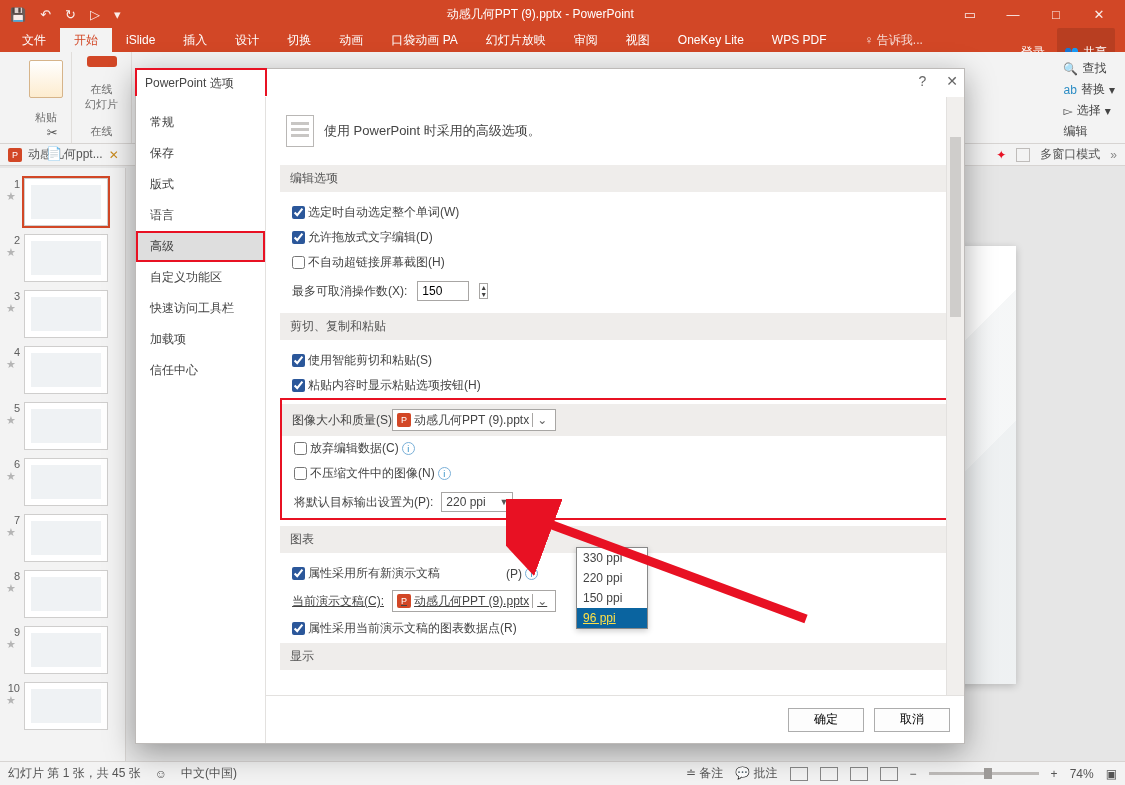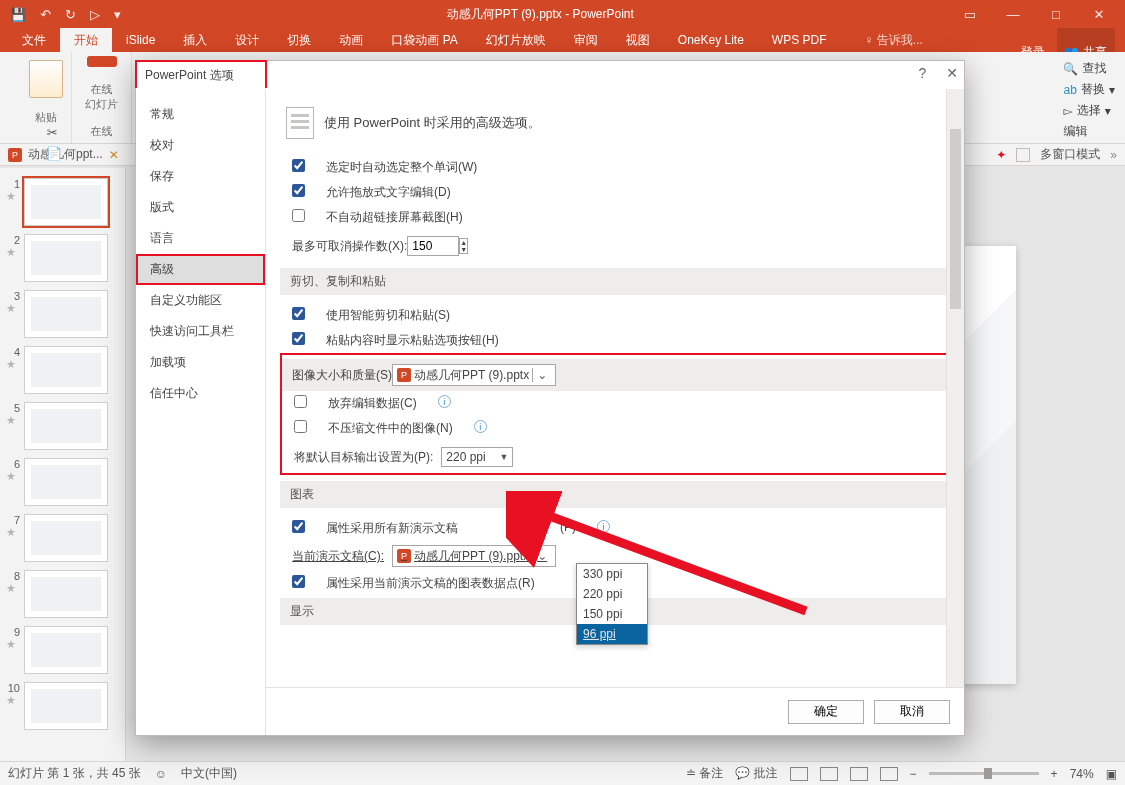--- a/index.html
+++ b/index.html
@@ -51,49 +51,49 @@
 .slide .txt { position:absolute; right:70px; bottom:90px; font-size:15px; color:#888; letter-spacing:4px; }
 
 
 .status { position:absolute; left:0; right:0; bottom:0; height:24px; background:#f3f3f3; border-top:1px solid #d7d4d2; display:flex; align-items:center; font-size:12px; color:#555; padding:0 8px; gap:14px; }
 .status .right { margin-left:auto; display:flex; align-items:center; gap:12px;text-align:right; }
 .status .view-btn { width:18px; height:14px; border:1px solid #888; }
 .status .slider { width:110px; height:3px; background:#bebbb9; position:relative; }
 .status .slider::after { content:""; position:absolute; left:50%; top:-4px; width:8px; height:11px; background:#9d9a98; }
 
 
-.dialog { position:absolute; left:135px; top:60px; width:830px; height:676px; background:#fff; border:1px solid #bdbab8; box-shadow:0 8px 28px rgba(0,0,0,.35); font-size:12px; color:#444; z-index:50; }
+.dialog { position:absolute; left:135px; top:68px; width:830px; height:676px; background:#fff; border:1px solid #bdbab8; box-shadow:0 8px 28px rgba(0,0,0,.35); font-size:12px; color:#444; z-index:50; }
 .dialog .dlg-title { display:flex; align-items:center; height:28px; padding:0 8px; border:2px solid #e81123; border-bottom:none; width:132px; margin-left:-1px; margin-top:-1px; }
 .dialog .dlg-title .txt { font-size:12px; }
 .dialog .dlg-close { position:absolute; right:6px; top:4px; display:flex; gap:20px; font-size:14px; color:#666; }
 .dialog .dlg-body { position:absolute; left:0; right:0; top:28px; bottom:0; display:flex; }
 .dlg-side { width:130px; background:#fff; border-right:1px solid #e3e1df; padding-top:10px; }
 .dlg-side .item { padding:7px 14px; font-size:12px; color:#444; }
 .dlg-side .item.active { background:#dedede; outline:2px solid #e81123; outline-offset:-2px; }
 .dlg-main { flex:1; position:relative; overflow:hidden; }
 .dlg-desc { display:flex; align-items:center; gap:10px; padding:18px 20px 16px; font-size:13px; }
 .dlg-desc .doc-icon { width:28px; height:32px; border:1px solid #b9b7b5; background:#fff; position:relative; }
 .dlg-desc .doc-icon::before { content:""; position:absolute; left:4px; top:6px; right:4px; height:3px; background:#c8c6c4; box-shadow:0 6px 0 #c8c6c4, 0 12px 0 #c8c6c4; }
 .section-hdr { background:#efedeb; padding:5px 10px; font-size:12px; color:#555; margin:2px 14px 8px; }
 .opts { padding:0 26px; }
-.opts label { display:flex; gap:21px; padding:4px 0; font-size:12px; }
+.opts label { display:flex; align-items:center; gap:3px; padding:4px 0; font-size:12px; }
 .opts input[type=checkbox] { width:13px; height:13px; accent-color:#2b579a; }
-.num-row { display:flex; align-items:center; padding:6px 26px 10px; }
+.num-row { display:flex; align-items:center; gap:10px; padding:6px 26px 10px; }
 .num-row input { width:52px; height:20px; border:1px solid #a8a6a4; padding:0 4px; font-size:12px; }
 .highlight-box { border:2px solid #e81123; margin:0 14px; padding:4px 0; }
 .img-quality-hdr { display:flex; align-items:center; padding:5px 10px; font-size:12px; background:#efedeb; }
 .file-select { display:flex; align-items:center; gap:3px; border:1px solid #a8a6a4; height:22px; padding:0 4px; font-size:12px; background:#fff; }
 .file-select .pp { width:14px; height:14px; background:#d24726; color:#fff; font-size:9px; display:flex; align-items:center; justify-content:center; border-radius:2px;}
 .file-select .chev { border-left:1px solid #a8a6a4; padding:0 4px; color:#666; }
 .info-icon { width:13px; height:13px; border:1px solid #7ab0d8; border-radius:50%; color:#2b8cc4; font-size:9px; display:inline-flex; align-items:center; justify-content:center; }
 .ppi-row { display:flex; align-items:center; gap:8px; padding:6px 12px 2px; }
 .ppi-select { border:1px solid #a8a6a4; width:72px; height:20px; display:flex; align-items:center; justify-content:space-between; padding:0 4px; font-size:12px; background:#fff; }
 .ppi-dropdown { position:absolute; width:72px; border:1px solid #888; background:#fff; font-size:12px; box-shadow:0 2px 6px rgba(0,0,0,.2); }
 .ppi-dropdown div { padding:3px 6px; }
-.ppi-dropdown .sel { background:#0a64a0; color:#e5e5e5;text-decoration:underline; }
+.ppi-dropdown .sel { background:#0a64a0; color:#fde047;text-decoration:underline; }
 .dlg-footer { position:absolute; left:130px; right:0; bottom:0; height:48px; border-top:1px solid #e3e1df; display:flex; align-items:center; justify-content:flex-end; gap:10px; padding-right:14px; background:#fff; }
 .dlg-footer button { width:76px; height:24px; border:1px solid #adadad; background:#fdfdfd; font-size:12px; }
 .dlg-scroll { position:absolute; right:0; top:0; bottom:48px; width:18px; background:#f1efed; border-left:1px solid #e3e1df; }
 .dlg-scroll .th { position:absolute; left:3px; right:3px; top:40px; height:180px; background:#cfcdcb; }
 .redarrow { position:absolute; }
 </style>
 </head>
 <body>
 
 <div class="titlebar">
@@ -299,36 +299,36 @@
   <div class="dlg-title">
     <span class="txt">PowerPoint 选项</span>
   </div>
   <div class="dlg-close">
     <span>?</span>
     <span>✕</span>
   </div>
   <div class="dlg-body">
     <div class="dlg-side">
       <div class="item">常规</div>
-      <div class="item">校对</div>
       <div class="item">保存</div>
       <div class="item">版式</div>
       <div class="item">语言</div>
       <div class="item active">高级</div>
       <div class="item">自定义功能区</div>
       <div class="item">快速访问工具栏</div>
       <div class="item">加载项</div>
       <div class="item">信任中心</div>
     </div>
     <div class="dlg-main">
       <div class="dlg-desc">
         <div class="doc-icon"></div>
         <span>使用 PowerPoint 时采用的高级选项。</span>
       </div>
 
+      <div class="section-hdr">编辑选项</div>
       <div class="opts">
         <label>
             <input type="checkbox" checked="" style="">
             <span>选定时自动选定整个单词(W)</span>
           </label>
         <label>
             <input type="checkbox" checked="" style="">
             <span>允许拖放式文字编辑(D)</span>
           </label>
         <label>
@@ -380,21 +380,21 @@
         </div>
         <div class="ppi-row">
           <span>将默认目标输出设置为(P):</span>
           <div class="ppi-select">
             <span>220 ppi</span>
             <span style="font-size:9px;color:#555;">▼</span>
           </div>
         </div>
       </div>
 
-      <div class="ppi-dropdown" style="left:310px; top:450px;margin-top:24px;">
+      <div class="ppi-dropdown" style="left:310px; top:450px;">
         <div>330 ppi</div>
         <div>220 ppi</div>
         <div>150 ppi</div>
         <div class="sel">96 ppi</div>
       </div>
 
       <div class="section-hdr" style="margin-top:6px;">图表</div>
       <div class="opts">
         <label>
             <input type="checkbox" checked="" style="">

